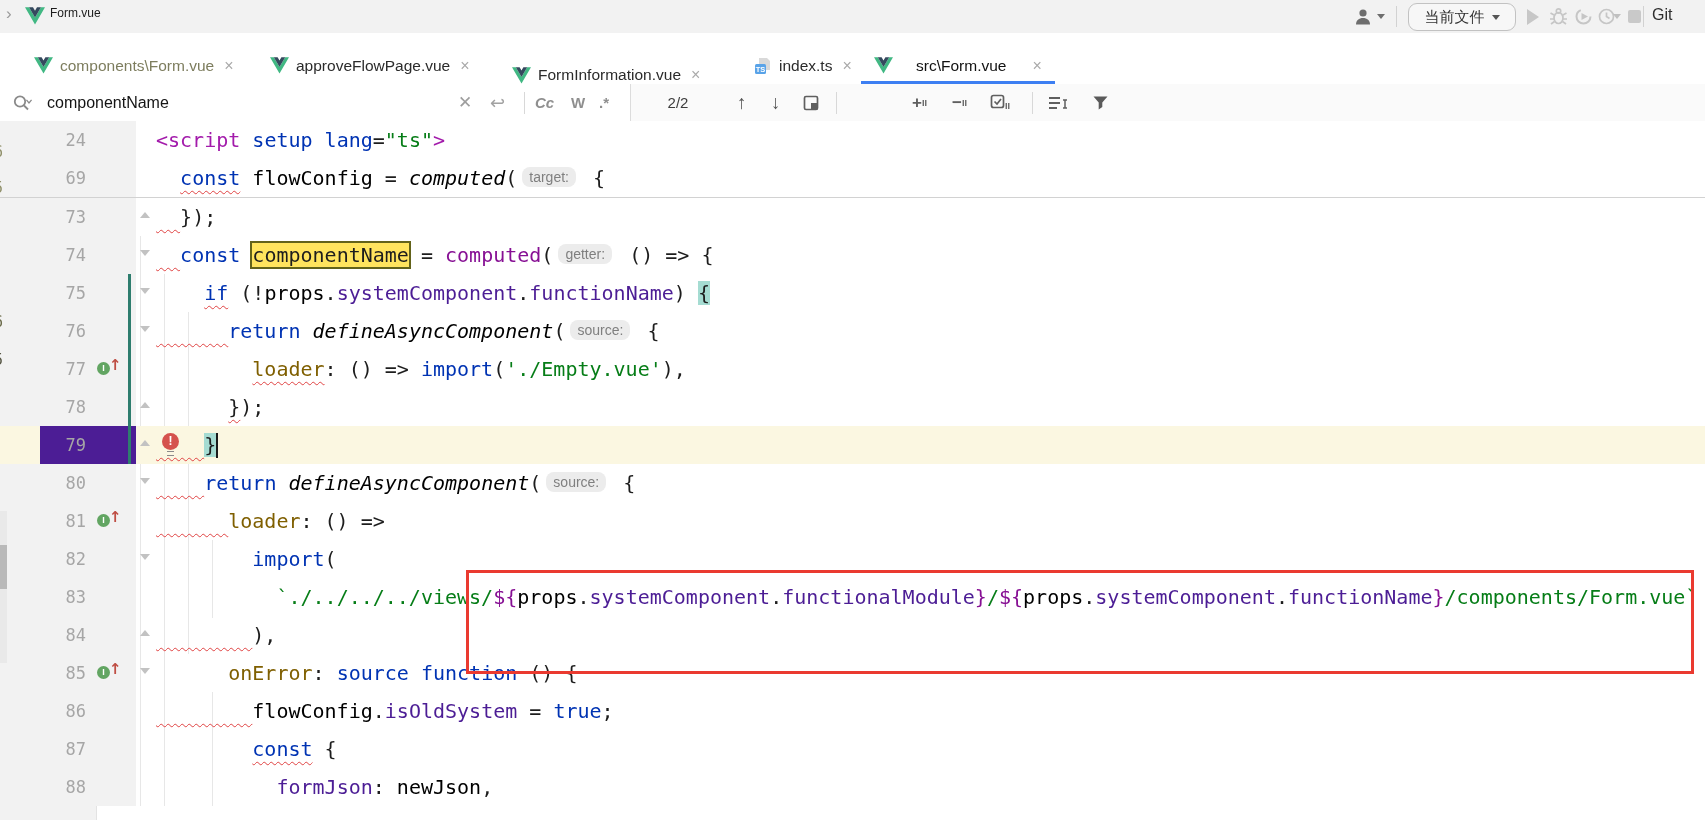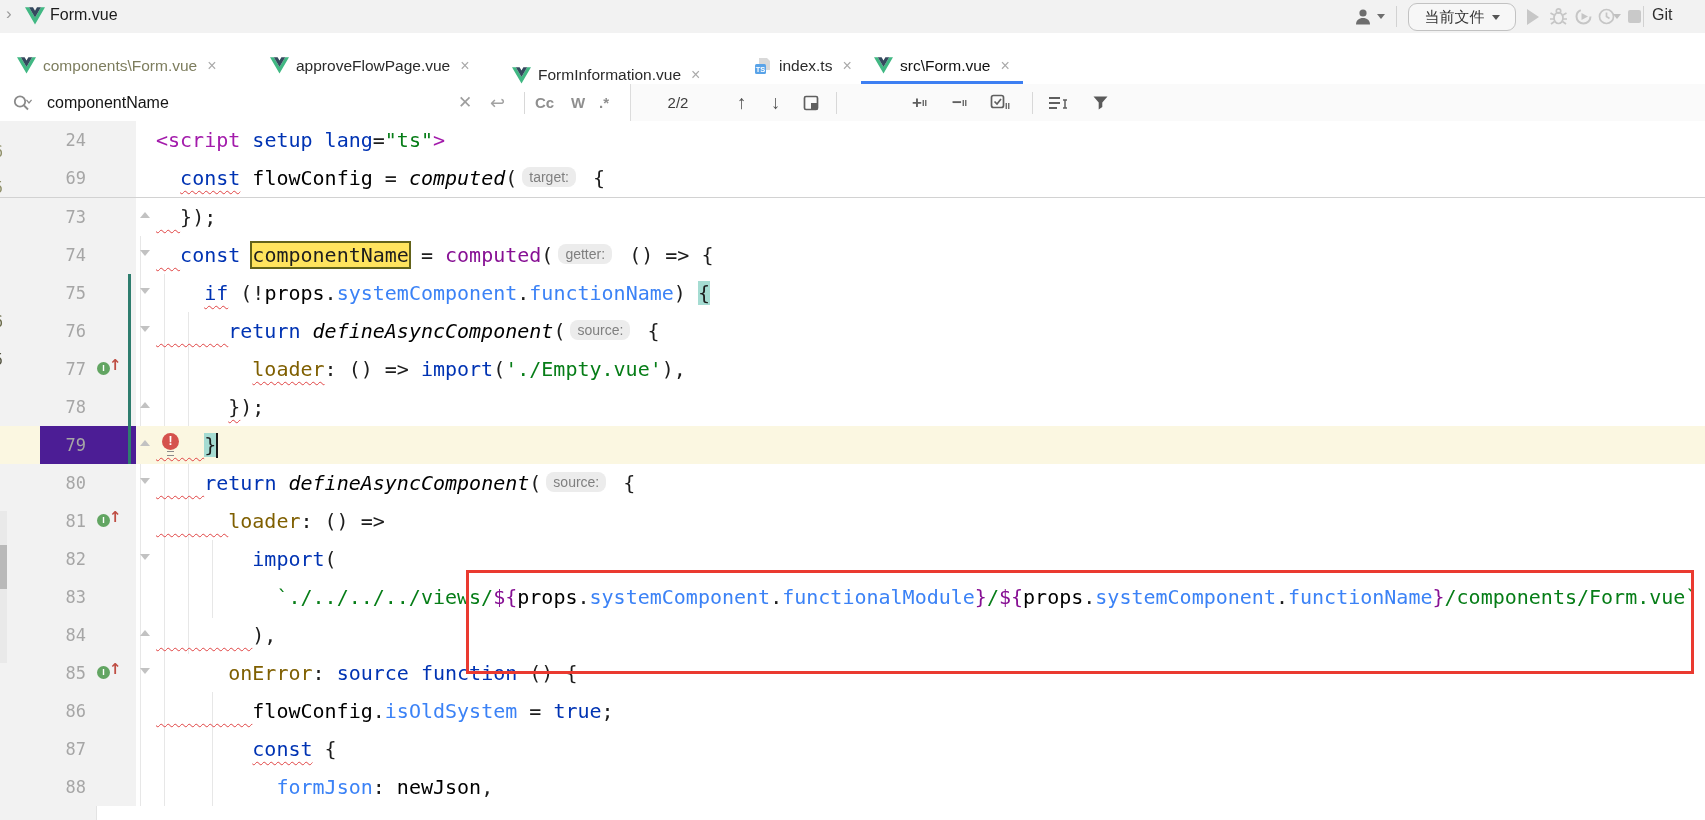--- a/index.html
+++ b/index.html
@@ -2,57 +2,57 @@
 <html><head>
 <meta charset="utf-8">
 <style>
   html,body{margin:0;padding:0;}
   body{width:1705px;height:820px;overflow:hidden;background:#fff;font-family:"Liberation Sans",sans-serif;position:relative;}
 
   
   .titlebar{position:absolute;top:0;left:0;width:1705px;height:33px;background:#f2f2f2;border-bottom:1px solid #d9d9d9;}
   .tb-chevron{position:absolute;left:6px;top:4px;font-size:17px;color:#9a9a9a;}
   .tb-vue{position:absolute;left:25px;top:7px;}
-  .tb-title{position:absolute;left:50px;top:6px;font-size:16px;color:#1c1c1c;}
+  .tb-title{position:absolute;left:50px;top:6px;font-size:12px;color:#1c1c1c;}
   .tb-sep{position:absolute;top:6px;width:1px;height:21px;background:#d2d2d2;}
   .tb-person{position:absolute;left:1353px;top:7px;}
   .tb-person-arrow{position:absolute;left:1377px;top:14px;width:0;height:0;border-left:4px solid transparent;border-right:4px solid transparent;border-top:5px solid #6e6e6e;}
   .tb-runcfg{position:absolute;left:1408px;top:3px;width:106px;height:26px;border:1px solid #c2c2c2;border-radius:9px;background:#f7f7f7;display:flex;align-items:center;justify-content:center;gap:7px;font-size:15px;color:#333;}
   .tb-runcfg .arr{width:0;height:0;border-left:4px solid transparent;border-right:4px solid transparent;border-top:5px solid #555;}
   .tb-play{position:absolute;left:1527px;top:9px;width:0;height:0;border-top:8px solid transparent;border-bottom:8px solid transparent;border-left:12px solid #c7c7c7;}
   .tb-ico{position:absolute;top:7px;}
   .tb-clock-arrow{position:absolute;left:1613px;top:14px;width:0;height:0;border-left:4px solid transparent;border-right:4px solid transparent;border-top:5px solid #c0c0c0;}
   .tb-stop{position:absolute;left:1628px;top:10px;width:13px;height:13px;background:#c9c9c9;border-radius:2px;}
   .tb-git{position:absolute;left:1652px;top:6px;font-size:16px;color:#2e2e2e;}
 
   
   .tabbar{position:absolute;top:33px;left:0;width:1705px;height:51px;background:#ffffff;border-bottom:1px solid #dadada;}
   .tab{position:absolute;bottom:0;height:37px;display:flex;align-items:center;padding:0 13px;font-size:15.5px;color:#2b2b2b;cursor:default;}
   .tab .tab-label{margin-left:7px;}
   .tab .tab-x{margin-left:10px;color:#aaaaaa;font-size:16px;}
   .tab.muted{color:#7d7d5e;}
   .tab.active{background:#fff;color:#111;}
   .tab.active::after{content:"";position:absolute;left:0;right:0;bottom:-1px;height:4px;background:#3d7ff2;}
-  .tab:nth-of-type(1){left:4px;}
+  .tab:nth-of-type(1){left:21px;}
   .tab:nth-of-type(2){left:257px;justify-content:space-between;}
   .tab:nth-of-type(3){left:499px;align-items:flex-end;}
   .tab:nth-of-type(4){left:740px;}
-  .tab:nth-of-type(5){left:861px;}
+  .tab:nth-of-type(5){left:861px;gap:16px;}
 
   
   .findbar{position:absolute;top:84px;left:0;width:1705px;height:37px;background:#fafafa;border-bottom:1px solid #cfcfcf;}
   .find-field{position:absolute;left:0;top:0;width:630px;height:37px;background:#fff;border-right:1px solid #dcdcdc;}
   .fb{position:absolute;top:0;height:37px;display:flex;align-items:center;}
   .fb-search{left:12px;}
   .fb-query{left:47px;font-size:16px;color:#141414;}
   .fb-clear{left:458px;color:#9e9e9e;font-size:17px;}
   .fb-undo{left:490px;color:#a2a2a2;font-size:18px;}
   .fb-sep{width:1px;height:22px;background:#d8d8d8;top:8px;position:absolute;}
   .opt{font-weight:bold;color:#8f8f8f;font-size:15px;}
-  .fb-cc{left:535px;}
+  .fb-cc{left:535px;font-style:italic;}
   .fb-w{left:571px;}
   .fb-rx{left:599px;}
   .fb-count{left:648px;width:60px;justify-content:center;font-size:15px;color:#3d3d3d;}
   .fb-up{left:737px;color:#555;font-size:19px;}
   .fb-down{left:771px;color:#555;font-size:19px;}
   .fb-sq{left:803px;}
   .ico-txt{color:#5f5f5f;font-size:17px;font-weight:bold;}
   .ico-txt sub{font-size:9px;font-weight:bold;}
   .fb-plus{left:912px;}
   .fb-minus{left:952px;}
@@ -77,21 +77,21 @@
   .foldc{flex:0 0 20px;position:relative;background:transparent;}
   .fm{position:absolute;left:4px;top:14px;width:0;height:0;border-left:5.5px solid transparent;border-right:5.5px solid transparent;}
   .fm.dn{border-top:6.5px solid #c2c2c2;}
   .fm.up{border-bottom:6.5px solid #c2c2c2;}
   .code{flex:1;font:20px/38px "DejaVu Sans Mono",monospace;white-space:pre;position:relative;color:#1d1d1d;}
   .row-sep{height:1px;background:#d2d2d2;}
 
   .tk.kw{color:#0033b3;}
   .tk.tag{color:#a31bab;}
   .tk.var{color:#000000;}
-  .tk.prop{color:#3b82f6;}
+  .tk.prop{color:#4c1d95;}
   .tk.call{color:#871094;}
   .tk.str{color:#067d17;}
   .tk.fn{color:#000;font-style:italic;}
   .tk.key{color:#7f5f00;}
   .tk.pl{color:#1d1d1d;}
   .tk.interp{color:#871094;}
   .tk.in{font-family:"Liberation Sans",sans-serif;font-size:14px;line-height:normal;color:#7f7f7f;background:#ececec;border-radius:8px;padding:2px 7px;margin:0 5px;vertical-align:3px;}
   .tk.m{background:#ffe45e;outline:2px solid #62621a;}
   .tk.cy{background:#a5dcd2;}
   .tk.w{text-decoration-line:underline;text-decoration-style:wavy;text-decoration-color:#e04343;text-decoration-thickness:1px;text-underline-offset:5px;text-decoration-skip-ink:none;}

